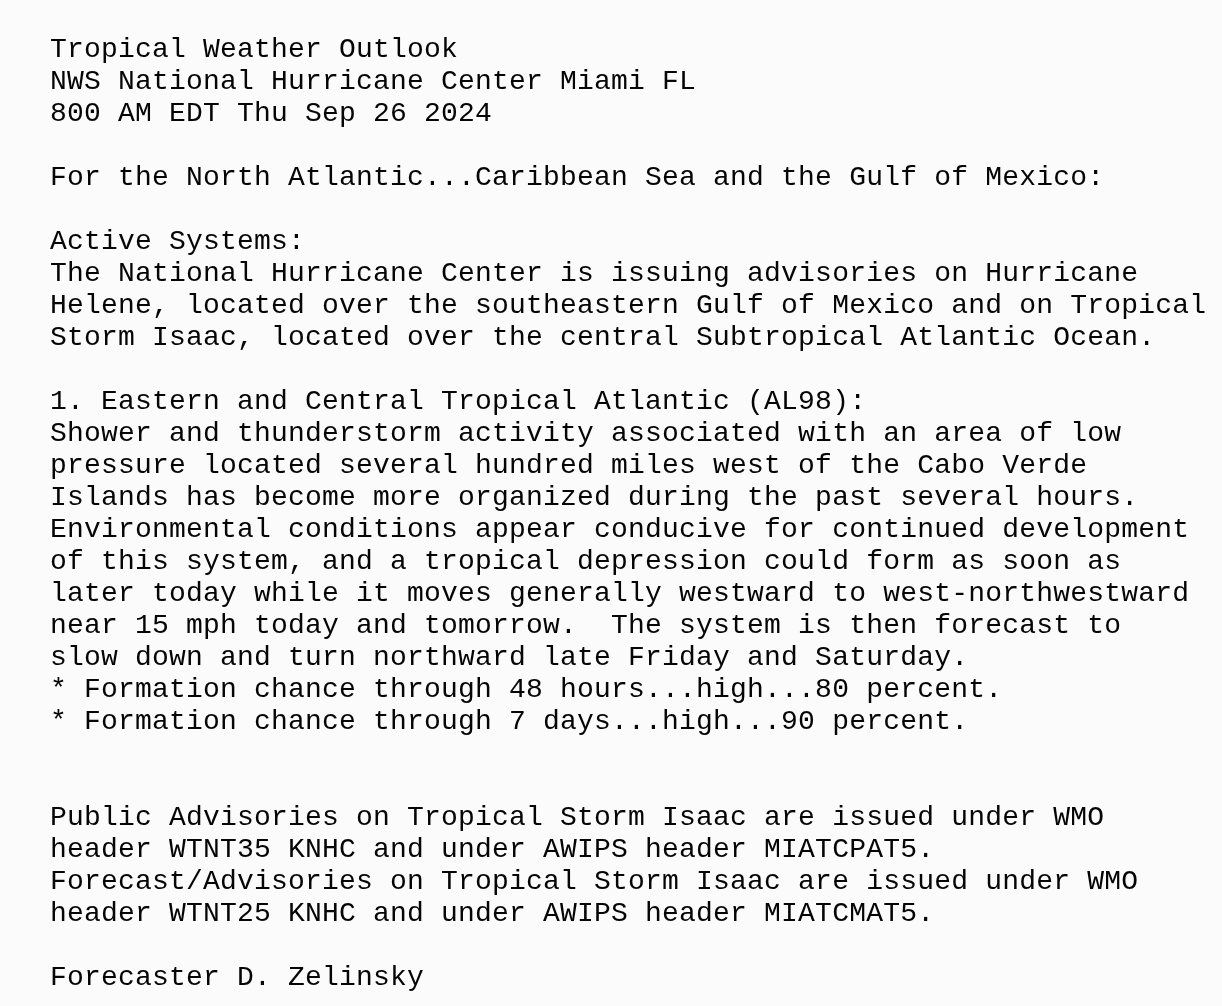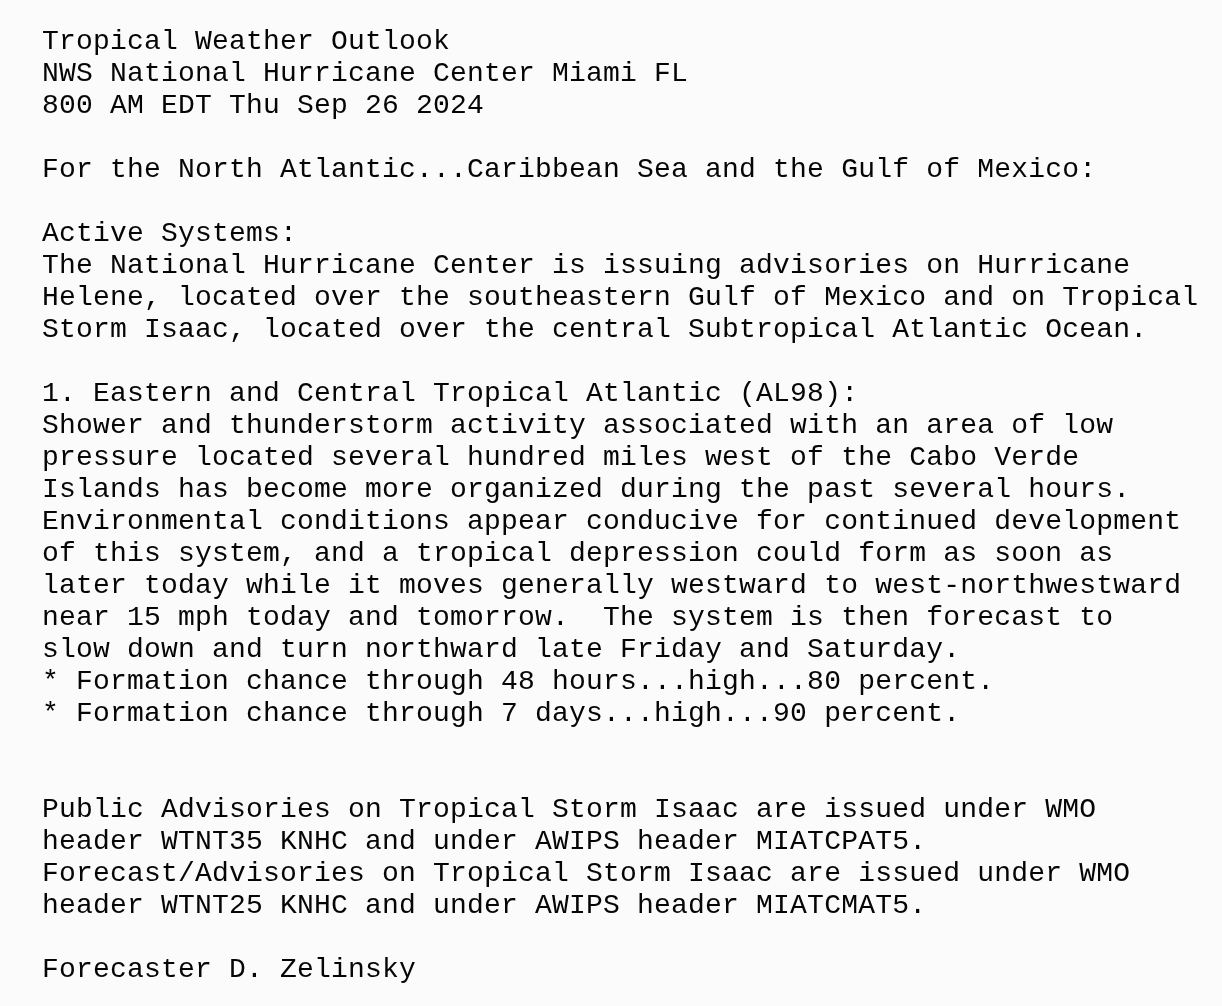--- a/index.html
+++ b/index.html
@@ -11,21 +11,21 @@
     height: 1006px;
     background: #fbfbfb;
     overflow: hidden;
   }
   .document-page {
     width: 100%;
     height: 100%;
     box-sizing: border-box;
   }
   pre.outlook-text {
-    margin: 4px;
+    margin: 12px;
     padding: 22px 20px 0 38px;
     font-family: "Liberation Mono", "DejaVu Sans Mono", monospace;
     font-size: 28px;
     line-height: 32px;
     letter-spacing: 0.2px;
     color: #050505;
     white-space: pre;
     font-weight: 500;
   }
 </style>

